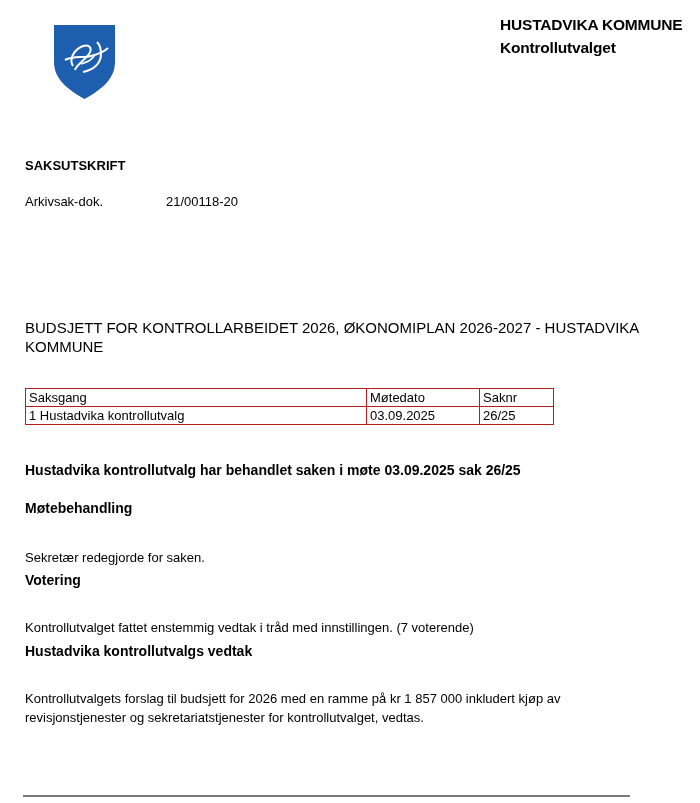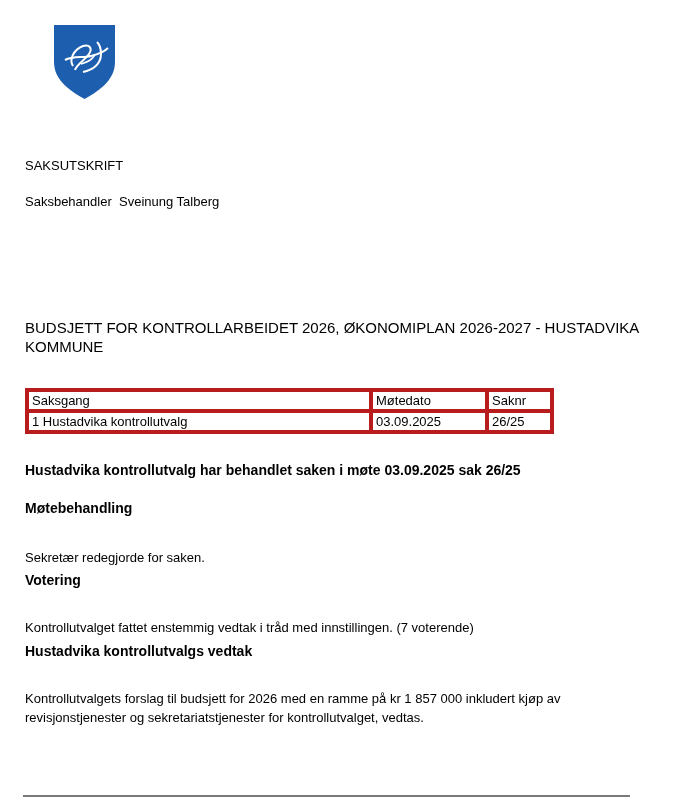--- a/index.html
+++ b/index.html
@@ -2,57 +2,59 @@
 <html><head>
   <meta charset="utf-8">
   <style>
     html, body { margin: 0; padding: 0; background: #ffffff; }
     body {
       width: 700px; height: 803px; position: relative; overflow: hidden;
       font-family: "Liberation Sans", sans-serif; color: #000;
     }
     .logo { position: absolute; left: 53px; top: 24px; width: 63px; height: 76px; }
     .org { position: absolute; left: 500px; top: 13px; font-weight: bold; font-size: 15.5px; line-height: 23px; letter-spacing: -0.2px; white-space: nowrap; }
-    .doc-type { position: absolute; left: 25px; top: 158px; font-weight: normal; font-size: 13px; }
+    .doc-type { position: absolute; left: 25px; top: 158px; font-weight: bold; font-size: 13px; }
     .meta { position: absolute; left: 25px; top: 193px; font-size: 13px; line-height: 18.5px; }
     .meta-row { display: flex; }
     .meta-label { display: inline-block; }
     .meta-row.r1 .meta-label { width: 141px; }
     .meta-row.r2 .meta-label { width: 94px; }
     .title { position: absolute; left: 25px; top: 318px; width: 620px; font-weight: normal; font-size: 15px; line-height: 19px; }
     table.saksgang { position: absolute; left: 25px; top: 388px; border-collapse: collapse; font-size: 13px; width: 529px; }
-    table.saksgang td { border: 4px solid #b91c1c; padding: 0 3px; height: 17px; line-height: 17px; }
+    table.saksgang td { border: 1px solid #b91c1c; padding: 0 3px; height: 17px; line-height: 17px; }
     table.saksgang td.c1 { width: 334px; }
     table.saksgang td.c2 { width: 106px; margin-left: 40px; }
     .h { position: absolute; left: 25px; font-weight: bold; font-size: 14px; }
     .p { position: absolute; left: 25px; font-size: 13px; line-height: 19px; width: 640px; margin-top: 12px; }
     .rule { position: absolute; left: 23px; top: 795px; width: 607px; height: 2px; background: #7a7a7a; }
   </style>
 </head>
 <body>
 
 <div class="logo">
   <svg width="63" height="76" viewBox="0 0 63 76">
     <path d="M1 1 H62 V38 C62 55 48 66 31.5 75 C15 66 1 55 1 38 Z" fill="#1d5fae"></path>
     <path d="M12 36 C20 32 30 34 38 32 C46 30 52 27 55 24" stroke="#ffffff" stroke-width="2" fill="none"></path>
     <path d="M20 42 C16 36 20 26 30 22 C36 20 40 24 36 30 C32 36 24 40 22 46" stroke="#ffffff" stroke-width="2" fill="none"></path>
     <path d="M30 48 C40 46 48 40 48 30 C48 24 46 20 44 18" stroke="#ffffff" stroke-width="2" fill="none"></path>
     <path d="M28 40 C34 38 40 36 42 30" stroke="#ffffff" stroke-width="1.6" fill="none"></path>
   </svg>
 </div>
 
 <div class="org">
+  <div>HUSTADVIKA KOMMUNE</div>
+  <div>Kontrollutvalget</div>
 </div>
 
 <div class="doc-type">SAKSUTSKRIFT</div>
 
 <div class="meta">
-  <div class="meta-row r2">
-    <span class="meta-label">Saksbehandler</span>
-    <span>Sveinung Talberg</span>
+  <div class="meta-row r1">
+    <span class="meta-label">Arkivsak-dok.</span>
+    <span>21/00118-20</span>
   </div>
 </div>
 
 <div class="title">BUDSJETT FOR KONTROLLARBEIDET 2026, ØKONOMIPLAN 2026-2027 - HUSTADVIKA KOMMUNE</div>
 
 <table class="saksgang">
   <tbody>
       <tr>
     <td class="c1">Saksgang</td>
     <td class="c2">Møtedato</td>

